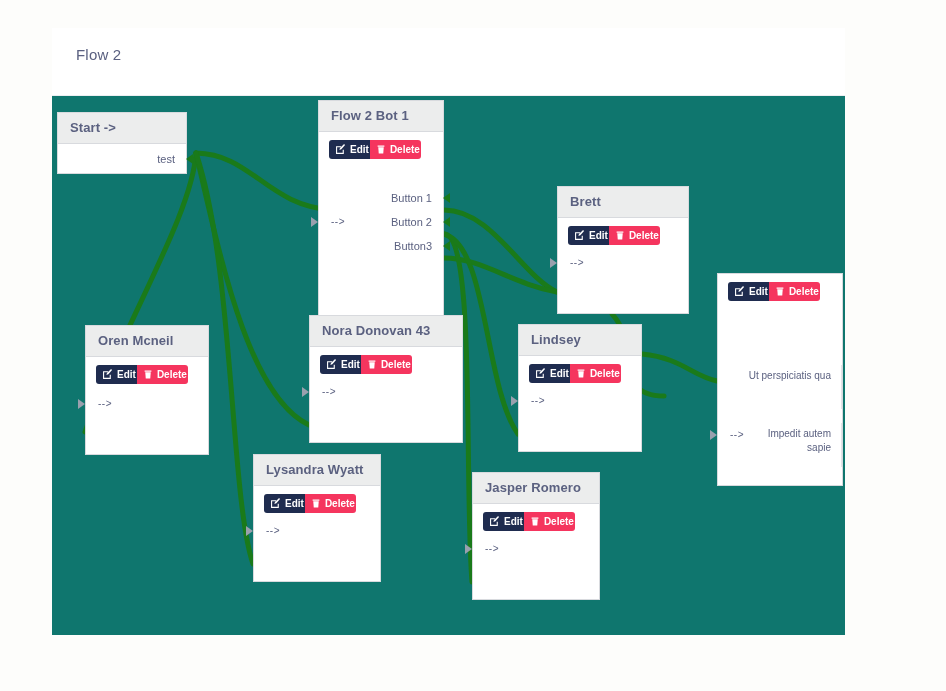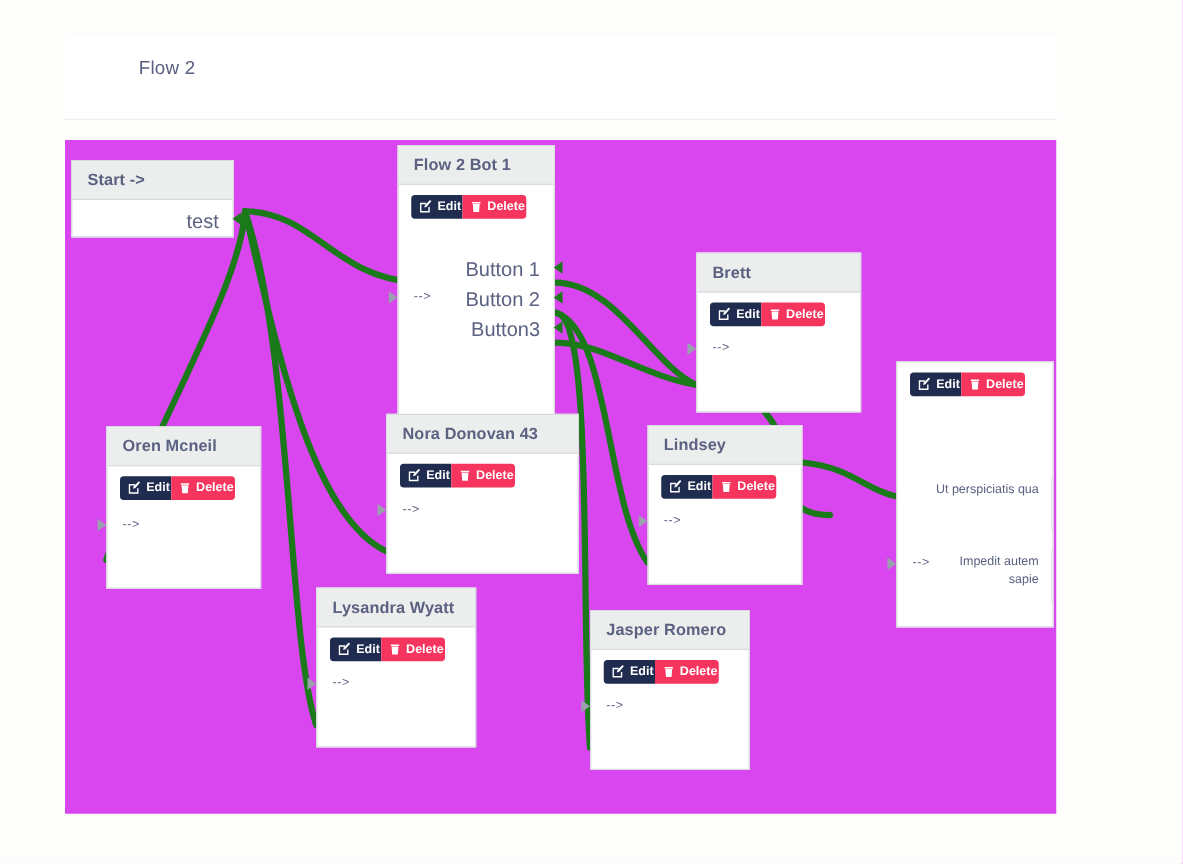--- a/index.html
+++ b/index.html
@@ -28,30 +28,29 @@
     border-bottom: 1px solid #eceef1;
     box-sizing: border-box;
   }
   #flow-title {
     position: absolute;
     left: 24px;
     top: 18px;
     font-size: 15px;
     color: #5a6080;
     letter-spacing: 0.2px;
-    margin-left: 35px;
   }
   
   #canvas {
     position: absolute;
     left: 52px;
-    top: 112px;
+    top: 96px;
     width: 793px;
     height: 539px;
-    background: #d946ef;
+    background: #0f766e;
     overflow: hidden;
   }
   #edge-layer {
     position: absolute;
     left: 0;
     top: 0;
     width: 793px;
     height: 539px;
     pointer-events: none;
   }
@@ -108,21 +107,21 @@
   .port-label-in {
     position: absolute;
     left: 12px;
     font-size: 10px;
     color: #5b6180;
     letter-spacing: 0.5px;
   }
   .port-label-out {
     position: absolute;
     right: 11px;
-    font-size: 16px;
+    font-size: 11px;
     color: #5b6180;
     white-space: nowrap;
   }
   
   .port-marker {
     position: absolute;
     width: 0;
     height: 0;
     border-top: 5px solid transparent;
     border-bottom: 5px solid transparent;

